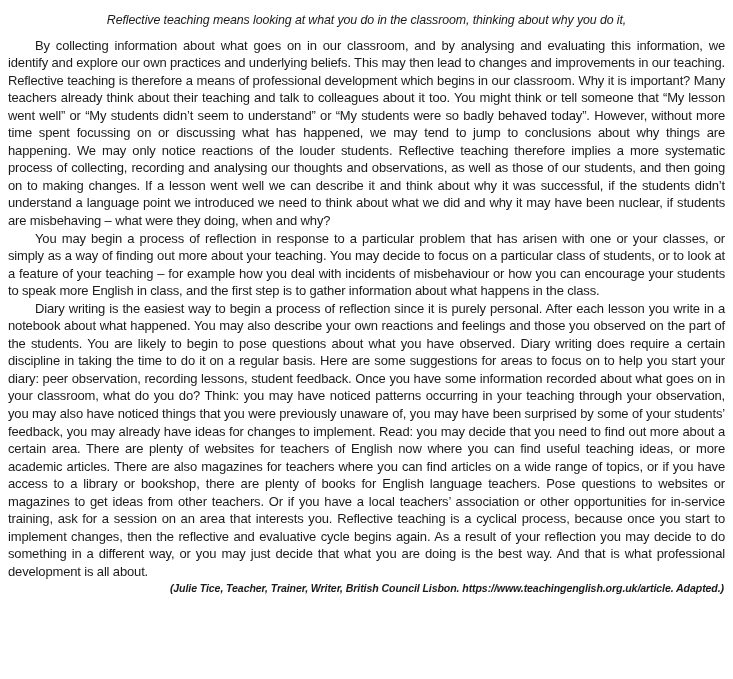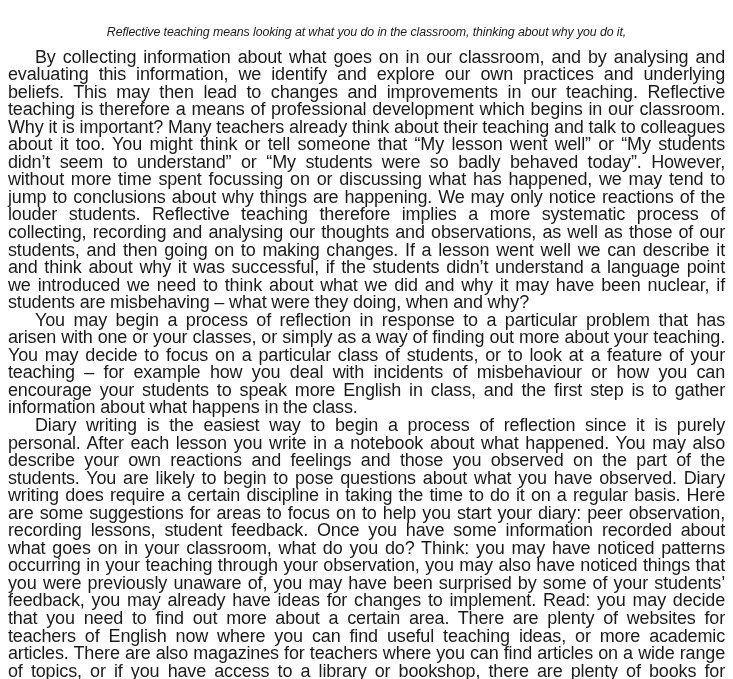--- a/index.html
+++ b/index.html
@@ -9,35 +9,34 @@
   body {
     width: 733px;
     height: 679px;
     overflow: hidden;
     font-family: "Liberation Sans", "DejaVu Sans", sans-serif;
     color: #1b1b1b;
   }
   .page {
     width: 733px;
     height: 589px;
-    padding: 2px 8px 0 8px;
+    padding: 12px 8px 0 8px;
     background: #ffffff;
-    margin-top: 22px;
   }
   .epigraph {
     font-style: italic;
     text-align: center;
     font-size: 12.4px;
     line-height: 17.5px;
     letter-spacing: -0.1px;
     margin-bottom: 7px;
     color: #1b1b1b;
   }
   .body-text p {
-    font-size: 18px;
+    font-size: 13px;
     line-height: 17.55px;
     letter-spacing: -0.15px;
     text-align: justify;
     text-indent: 27px;
     margin: 0;
     color: #1b1b1b;
   }
   .citation {
     font-size: 10.6px;
     line-height: 17px;
@@ -57,14 +56,15 @@
   <div class="epigraph">
     <div>Reflective teaching means looking at what you do in the classroom, thinking about why you do it,</div>
   </div>
 
   <div class="body-text">
     <p>By collecting information about what goes on in our classroom, and by analysing and evaluating this information, we identify and explore our own practices and underlying beliefs. This may then lead to changes and improvements in our teaching. Reflective teaching is therefore a means of professional development which begins in our classroom. Why it is important? Many teachers already think about their teaching and talk to colleagues about it too. You might think or tell someone that “My lesson went well” or “My students didn’t seem to understand” or “My students were so badly behaved today”. However, without more time spent focussing on or discussing what has happened, we may tend to jump to conclusions about why things are happening. We may only notice reactions of the louder students. Reflective teaching therefore implies a more systematic process of collecting, recording and analysing our thoughts and observations, as well as those of our students, and then going on to making changes. If a lesson went well we can describe it and think about why it was successful, if the students didn’t understand a language point we introduced we need to think about what we did and why it may have been nuclear, if students are misbehaving – what were they doing, when and why?</p>
     <p>You may begin a process of reflection in response to a particular problem that has arisen with one or your classes, or simply as a way of finding out more about your teaching. You may decide to focus on a particular class of students, or to look at a feature of your teaching – for example how you deal with incidents of misbehaviour or how you can encourage your students to speak more English in class, and the first step is to gather information about what happens in the class.</p>
     <p>Diary writing is the easiest way to begin a process of reflection since it is purely personal. After each lesson you write in a notebook about what happened. You may also describe your own reactions and feelings and those you observed on the part of the students. You are likely to begin to pose questions about what you have observed. Diary writing does require a certain discipline in taking the time to do it on a regular basis. Here are some suggestions for areas to focus on to help you start your diary: peer observation, recording lessons, student feedback. Once you have some information recorded about what goes on in your classroom, what do you do? Think: you may have noticed patterns occurring in your teaching through your observation, you may also have noticed things that you were previously unaware of, you may have been surprised by some of your students’ feedback, you may already have ideas for changes to implement. Read: you may decide that you need to find out more about a certain area. There are plenty of websites for teachers of English now where you can find useful teaching ideas, or more academic articles. There are also magazines for teachers where you can find articles on a wide range of topics, or if you have access to a library or bookshop, there are plenty of books for English language teachers. Pose questions to websites or magazines to get ideas from other teachers. Or if you have a local teachers’ association or other opportunities for in-service training, ask for a session on an area that interests you. Reflective teaching is a cyclical process, because once you start to implement changes, then the reflective and evaluative cycle begins again. As a result of your reflection you may decide to do something in a different way, or you may just decide that what you are doing is the best way. And that is what professional development is all about.</p>
   </div>
 
+  <div class="citation">(Julie Tice, Teacher, Trainer, Writer, British Council Lisbon. https://www.teachingenglish.org.uk/article. Adapted.)</div>
 
 </div>
 
 </body></html>

